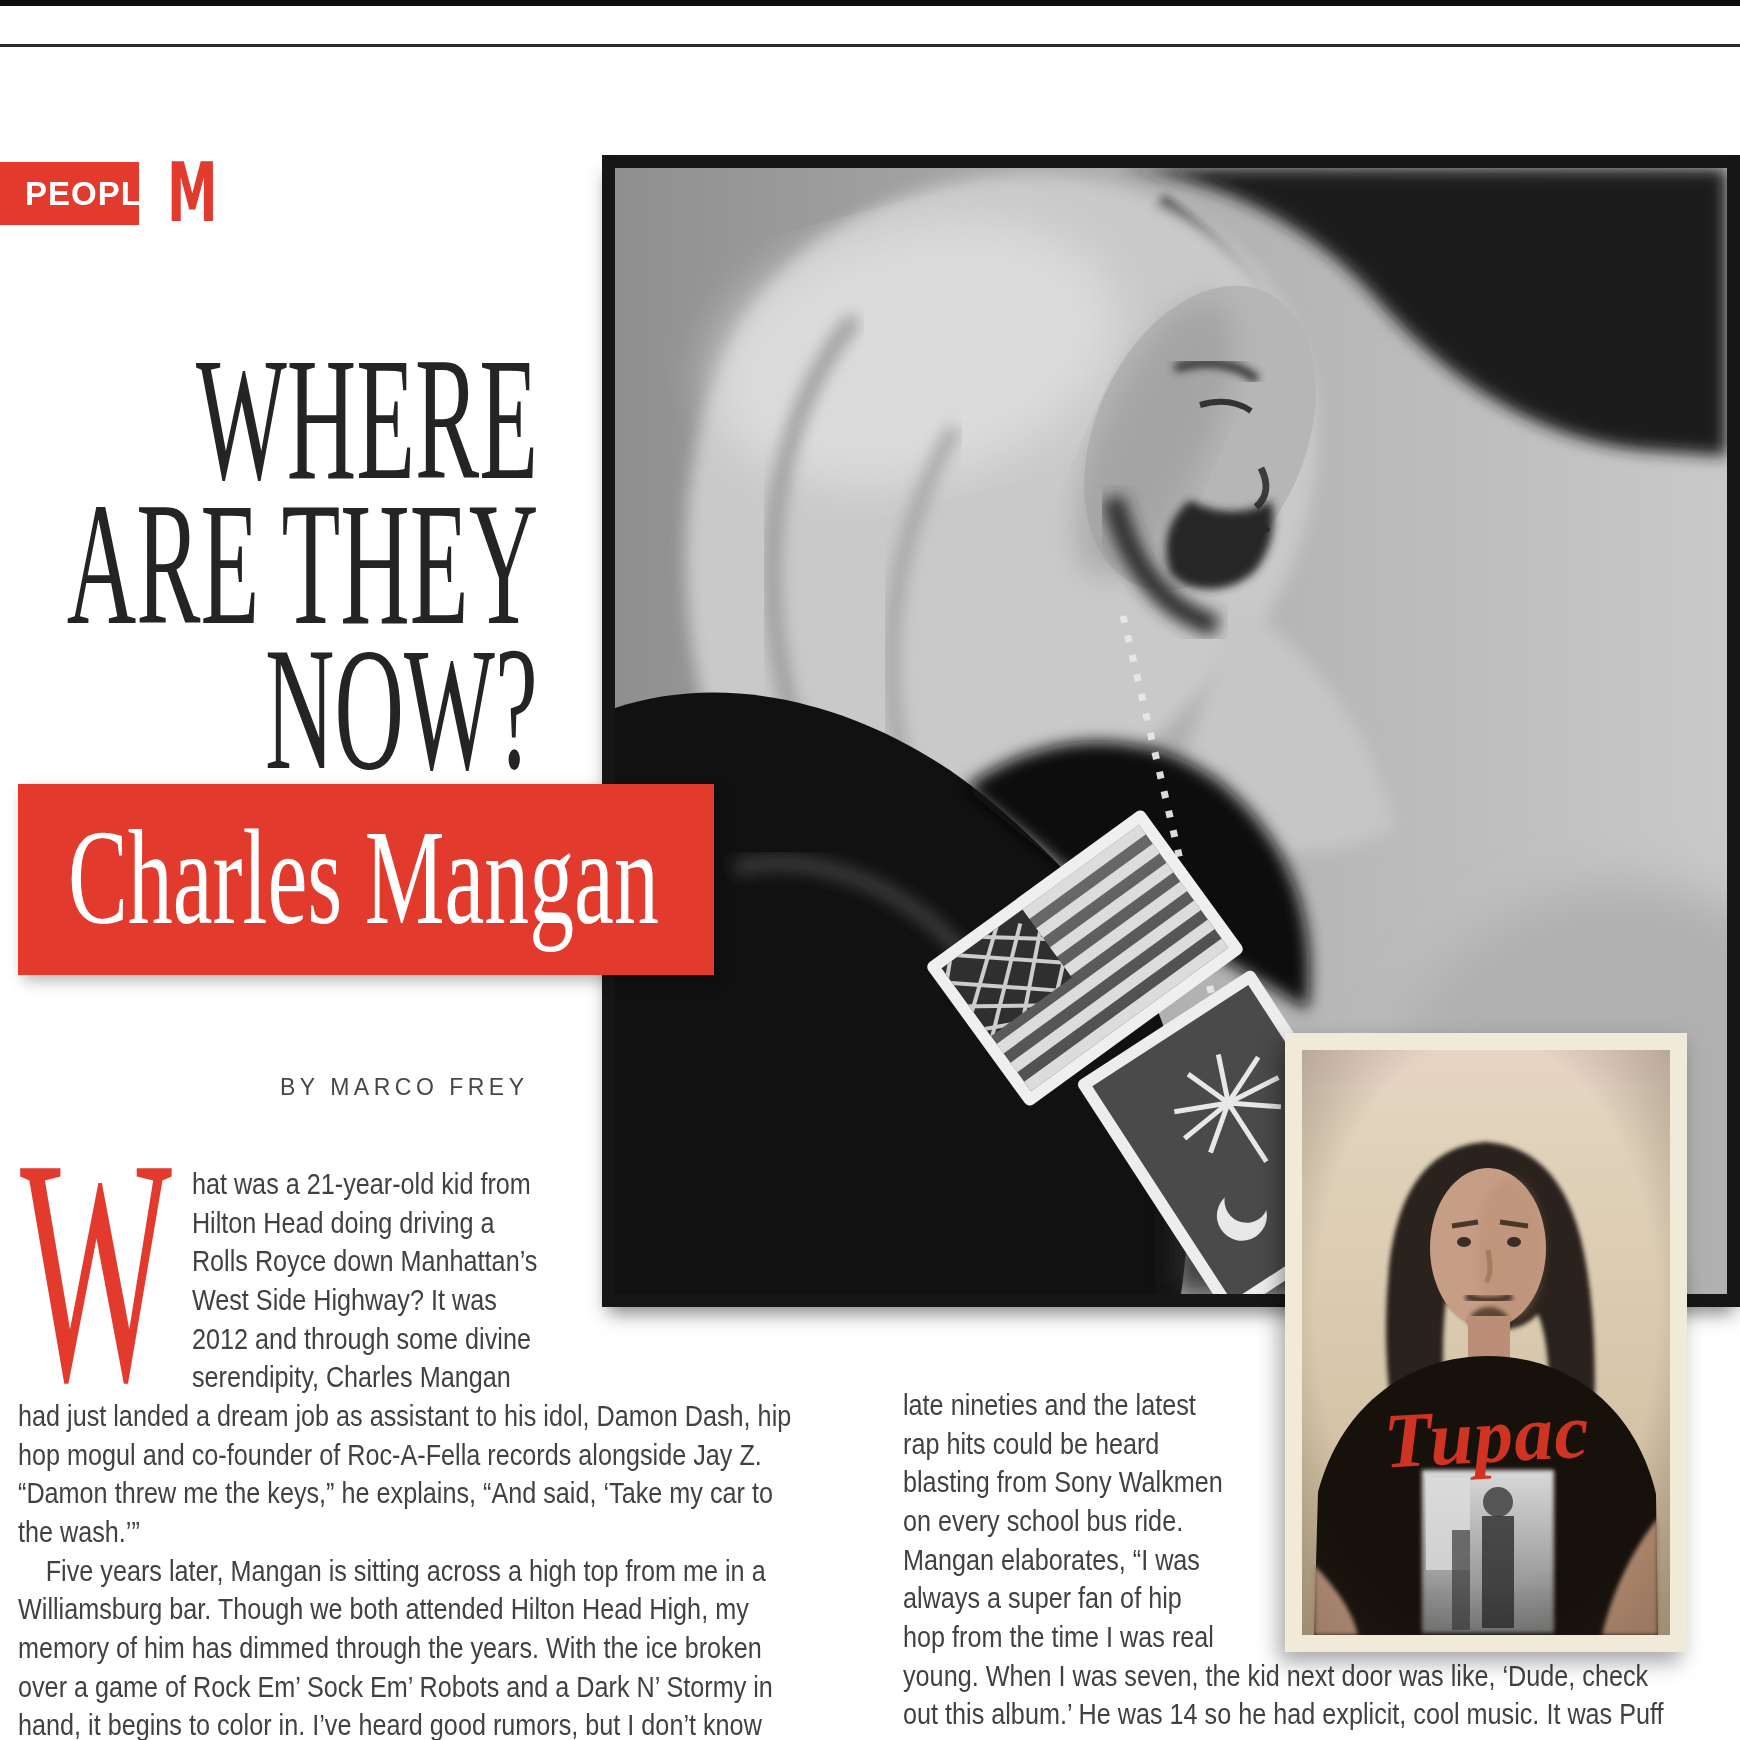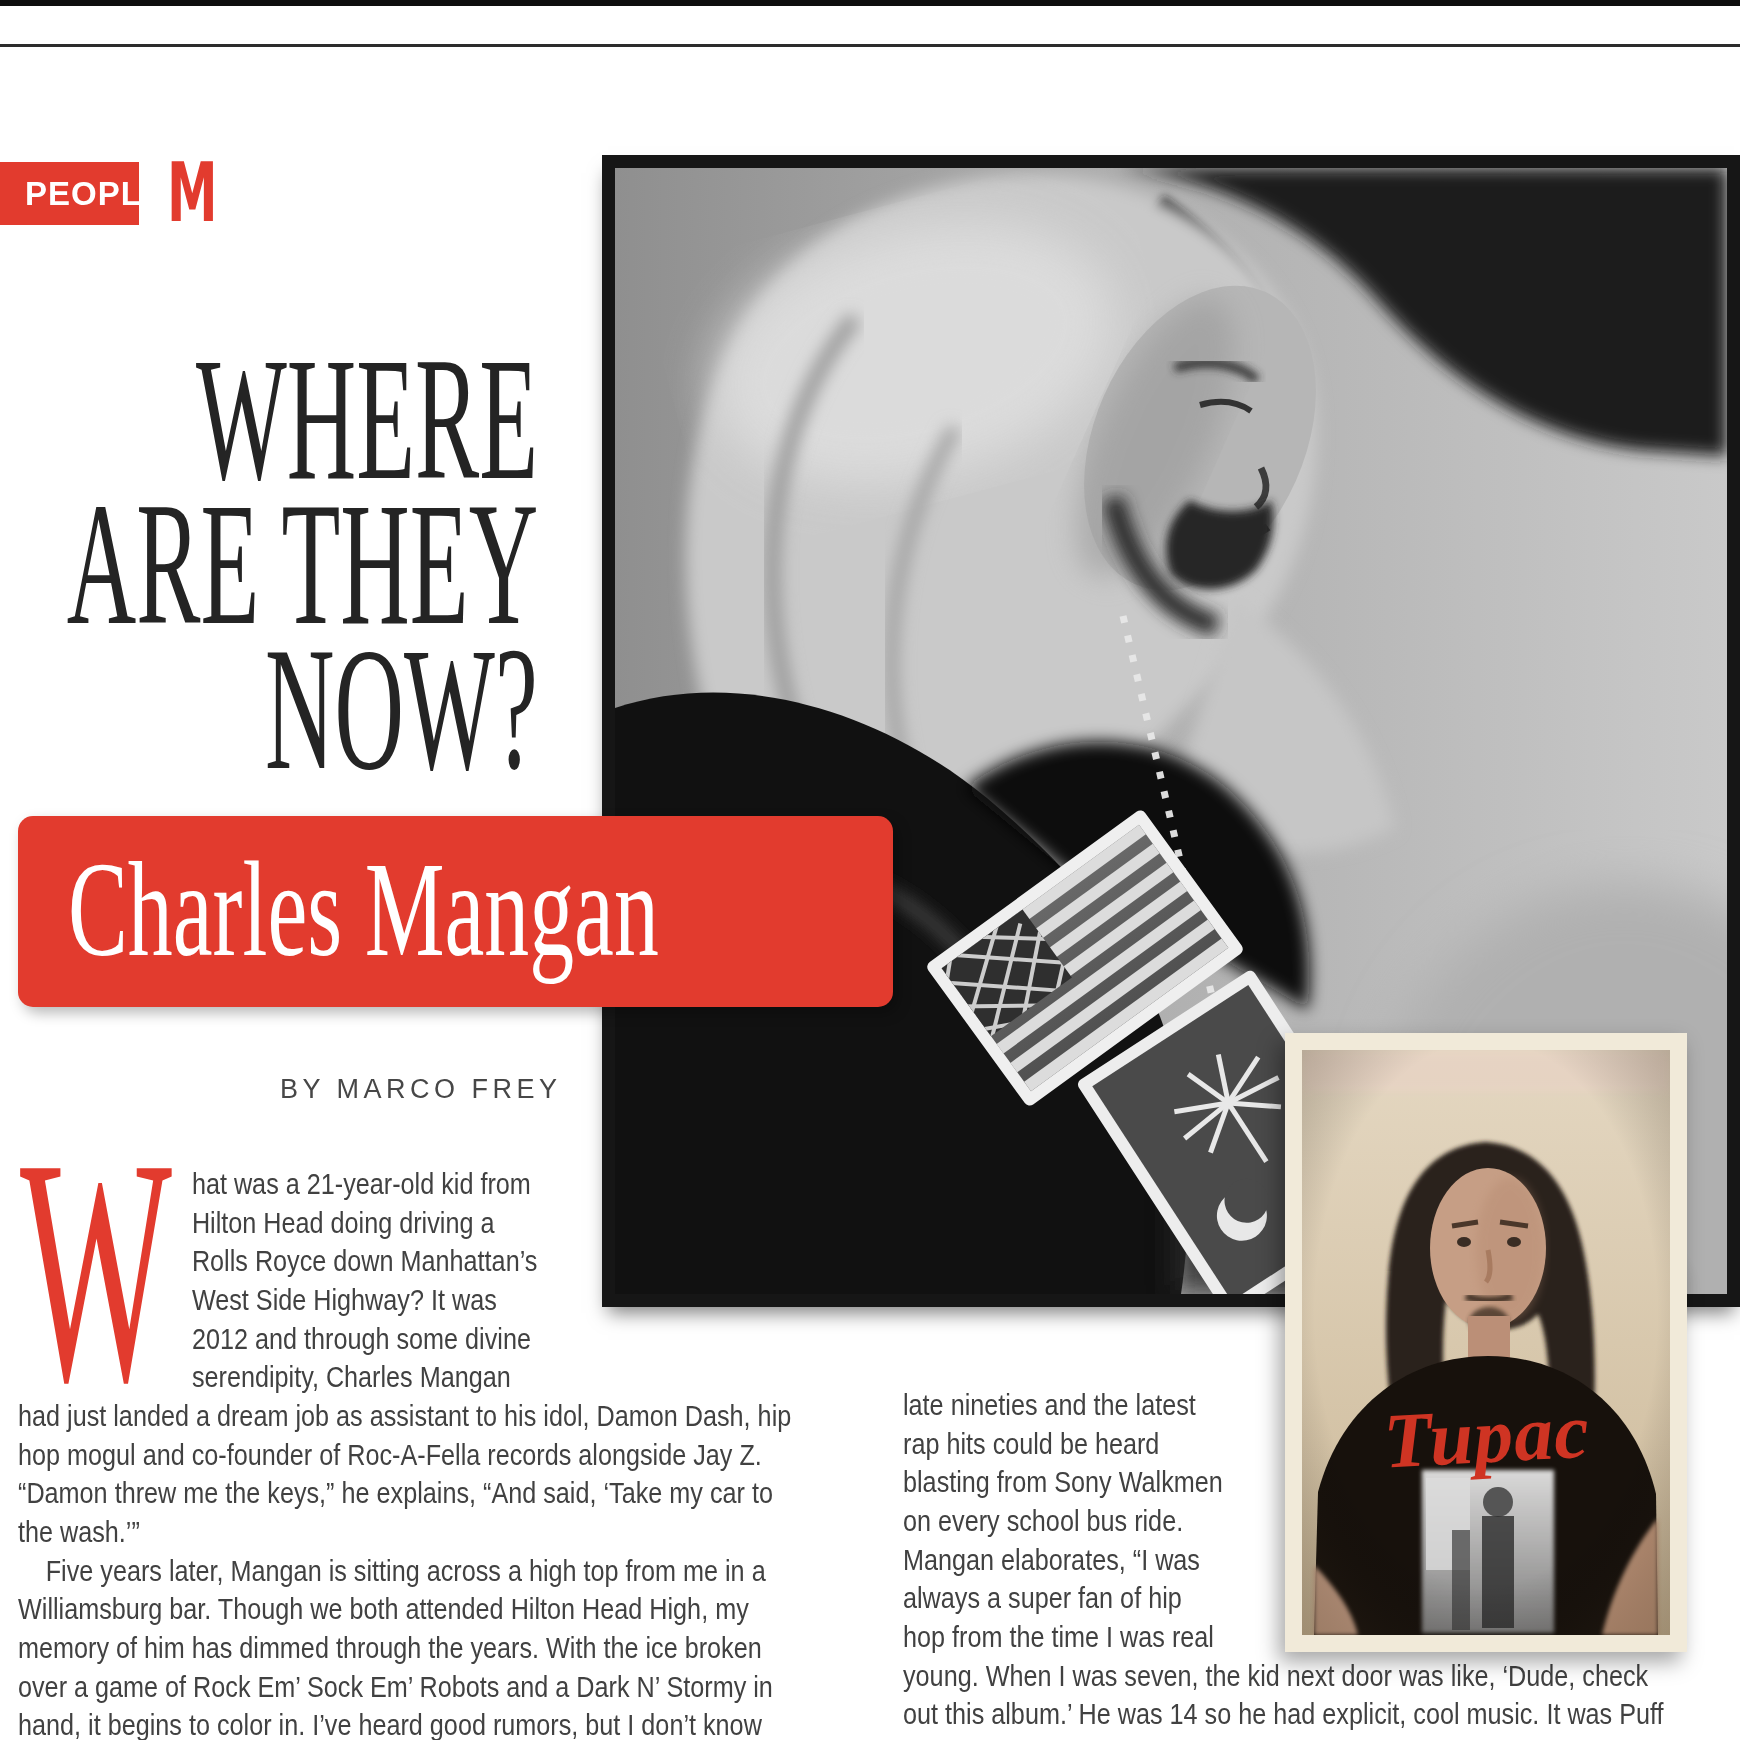--- a/index.html
+++ b/index.html
@@ -18,28 +18,28 @@
   .m-logo{left:167px;top:152px;font-family:"DejaVu Sans",sans-serif;font-weight:800;
      font-size:82px;line-height:82px;color:var(--red);transform:scaleX(.62);transform-origin:0 0;}
 
   
   .headline{right:1202px;top:347px;text-align:right;color:#242424;
      font-family:"Liberation Serif",serif;font-size:175px;line-height:145px;white-space:nowrap;}
   .headline .hl{display:block;}
   .headline .hl span{display:inline-block;transform:scaleX(.55);transform-origin:100% 50%;}
 
   
-  .name-banner{left:18px;top:816px;width:875px;height:191px;background:var(--red);
-     box-shadow:5px 6px 14px rgba(0,0,0,.28);border-radius:15px;}
+  .name-banner{left:18px;top:784px;width:696px;height:191px;background:var(--red);
+     box-shadow:5px 6px 14px rgba(0,0,0,.28);}
   .name-banner span{position:absolute;left:50px;top:0;line-height:186px;color:#fff;
      font-family:"Liberation Serif",serif;font-size:136px;white-space:nowrap;
      display:inline-block;transform:scaleX(.66);transform-origin:0 50%;}
 
   
-  .byline{left:280px;top:1074px;font-size:27px;letter-spacing:4.5px;color:#474747;}
+  .byline{left:280px;top:1074px;font-size:23px;letter-spacing:4.5px;color:#474747;}
 
   
   .dropcap{left:20px;top:1110px;color:var(--red);font-family:"Liberation Serif",serif;
      font-size:322px;line-height:322px;transform:scaleX(.5);transform-origin:0 0;}
 
   
   .bodycol{color:#414141;font-size:30px;transform:scaleX(.84);transform-origin:0 0;}
   .bodycol .line{display:block;white-space:nowrap;height:38.66px;line-height:38.66px;}
   .col1{left:18px;top:1165px;width:1030px;}
   .col1 .indent-drop{padding-left:207px;}

